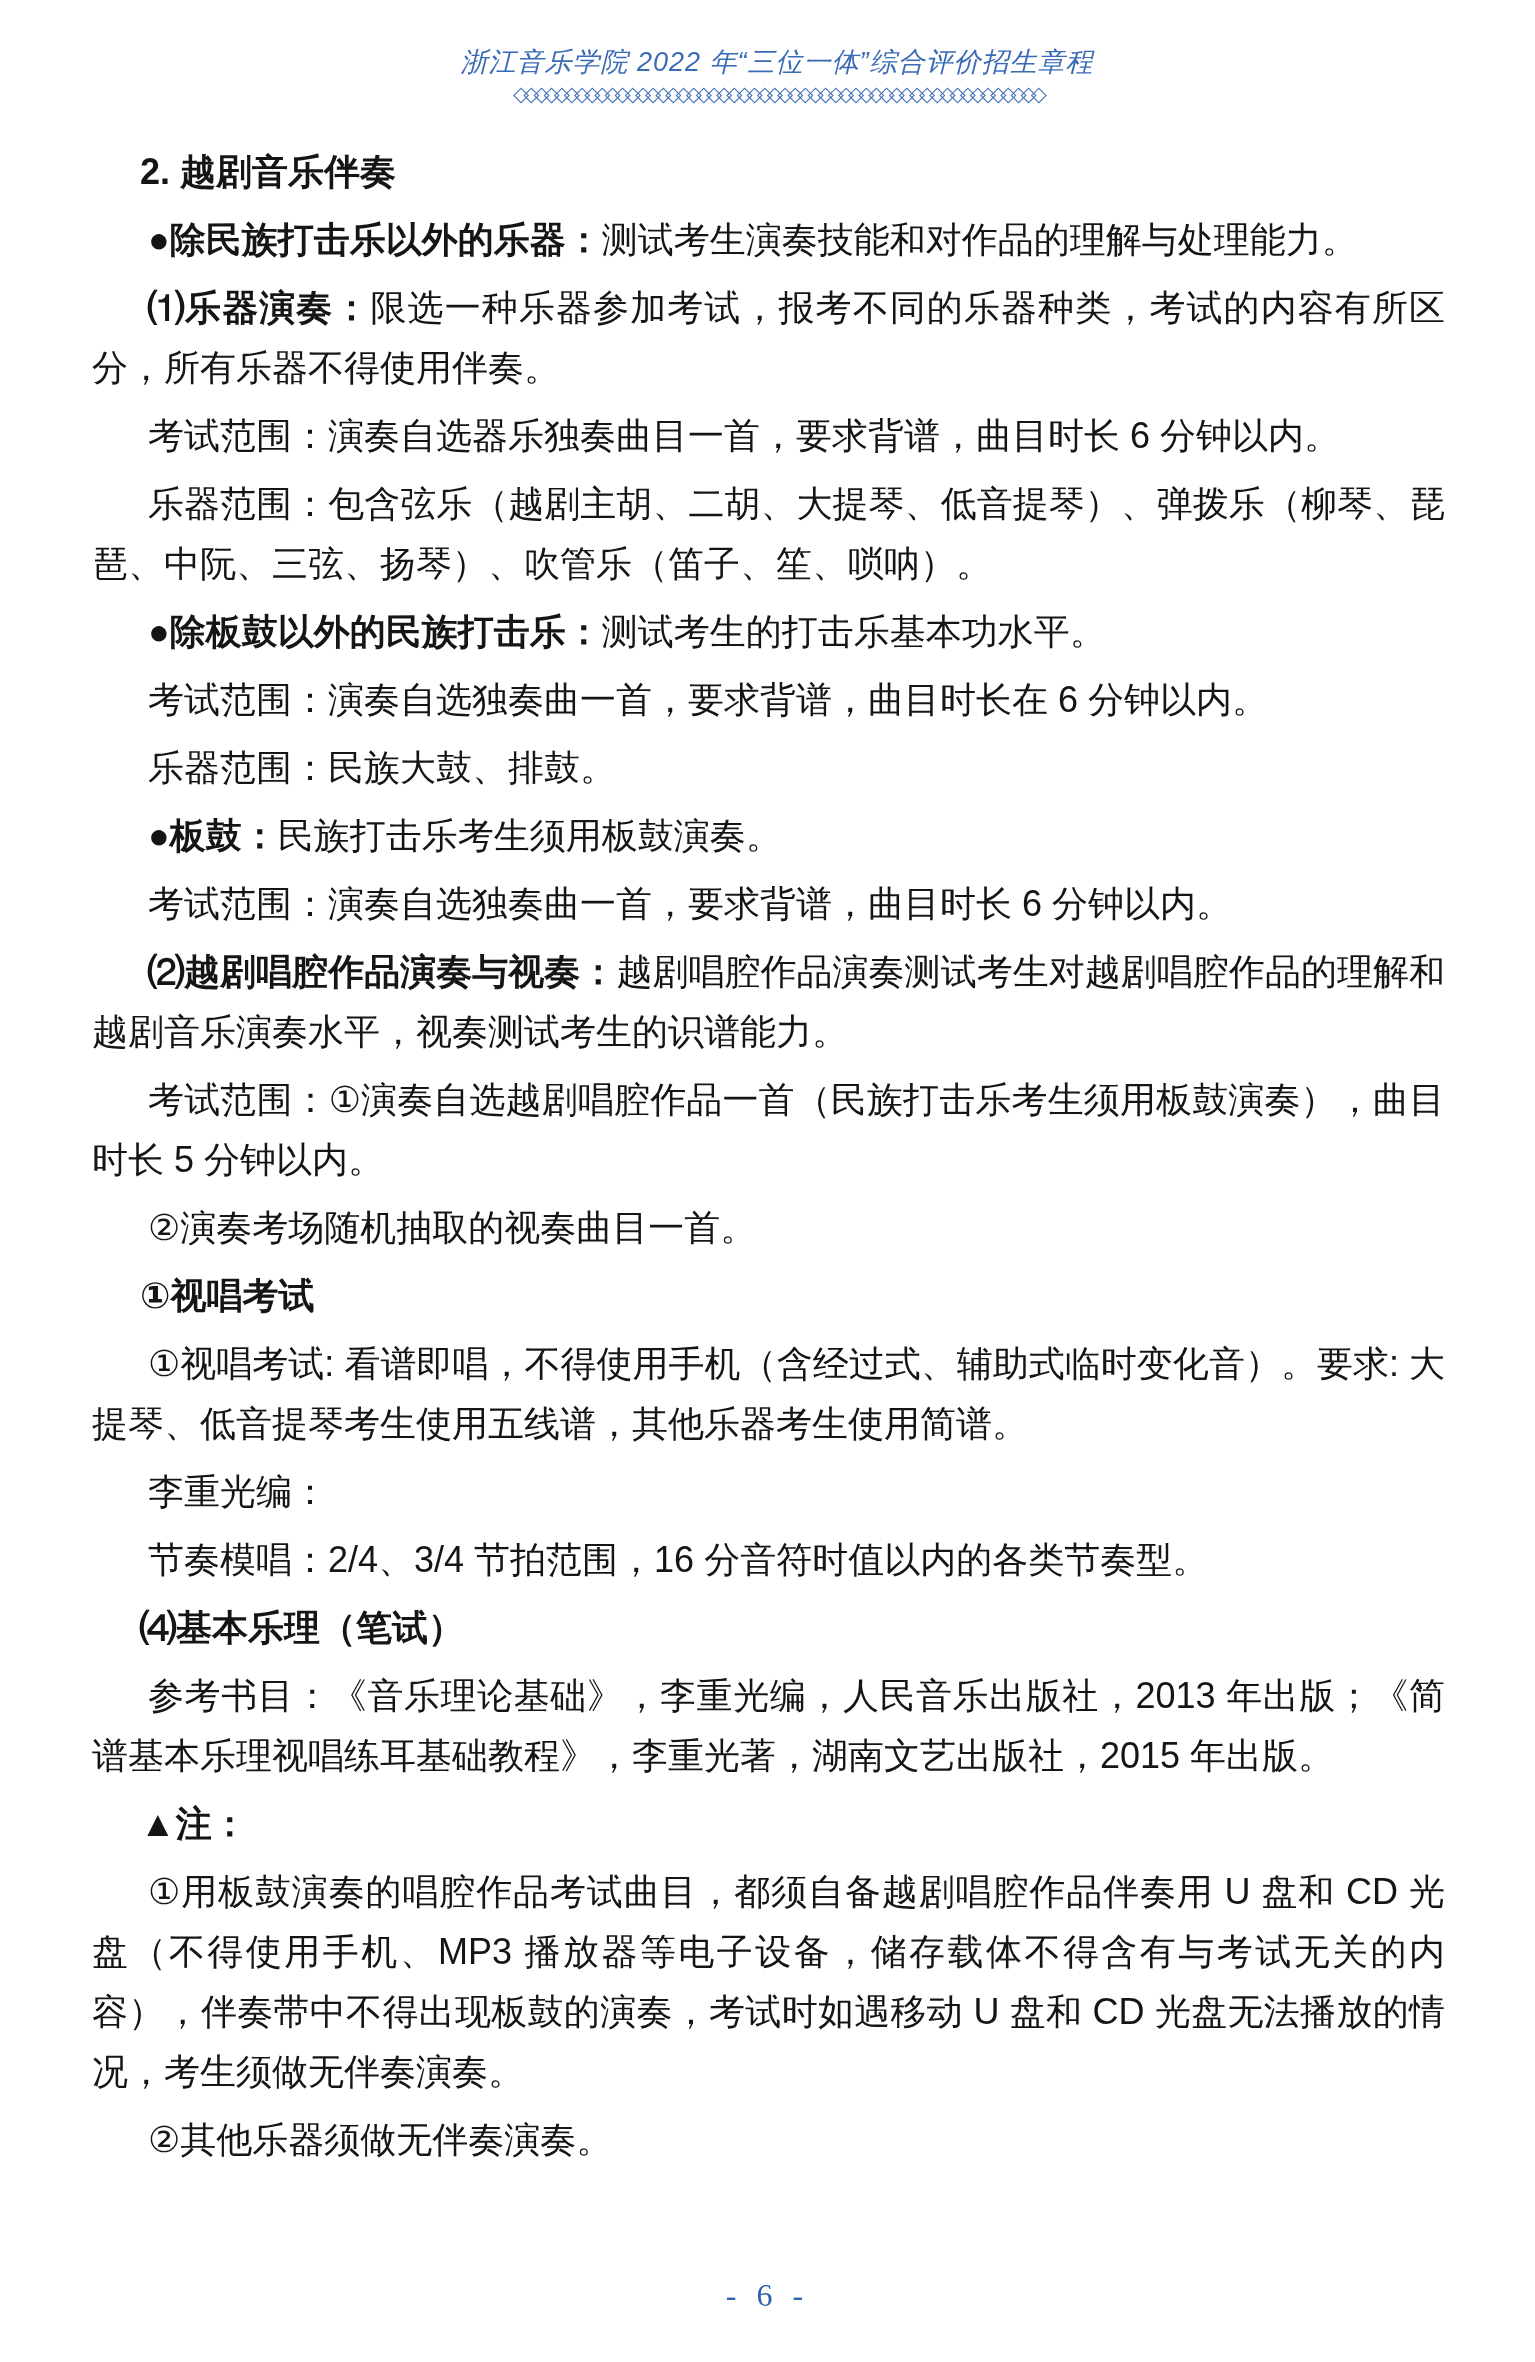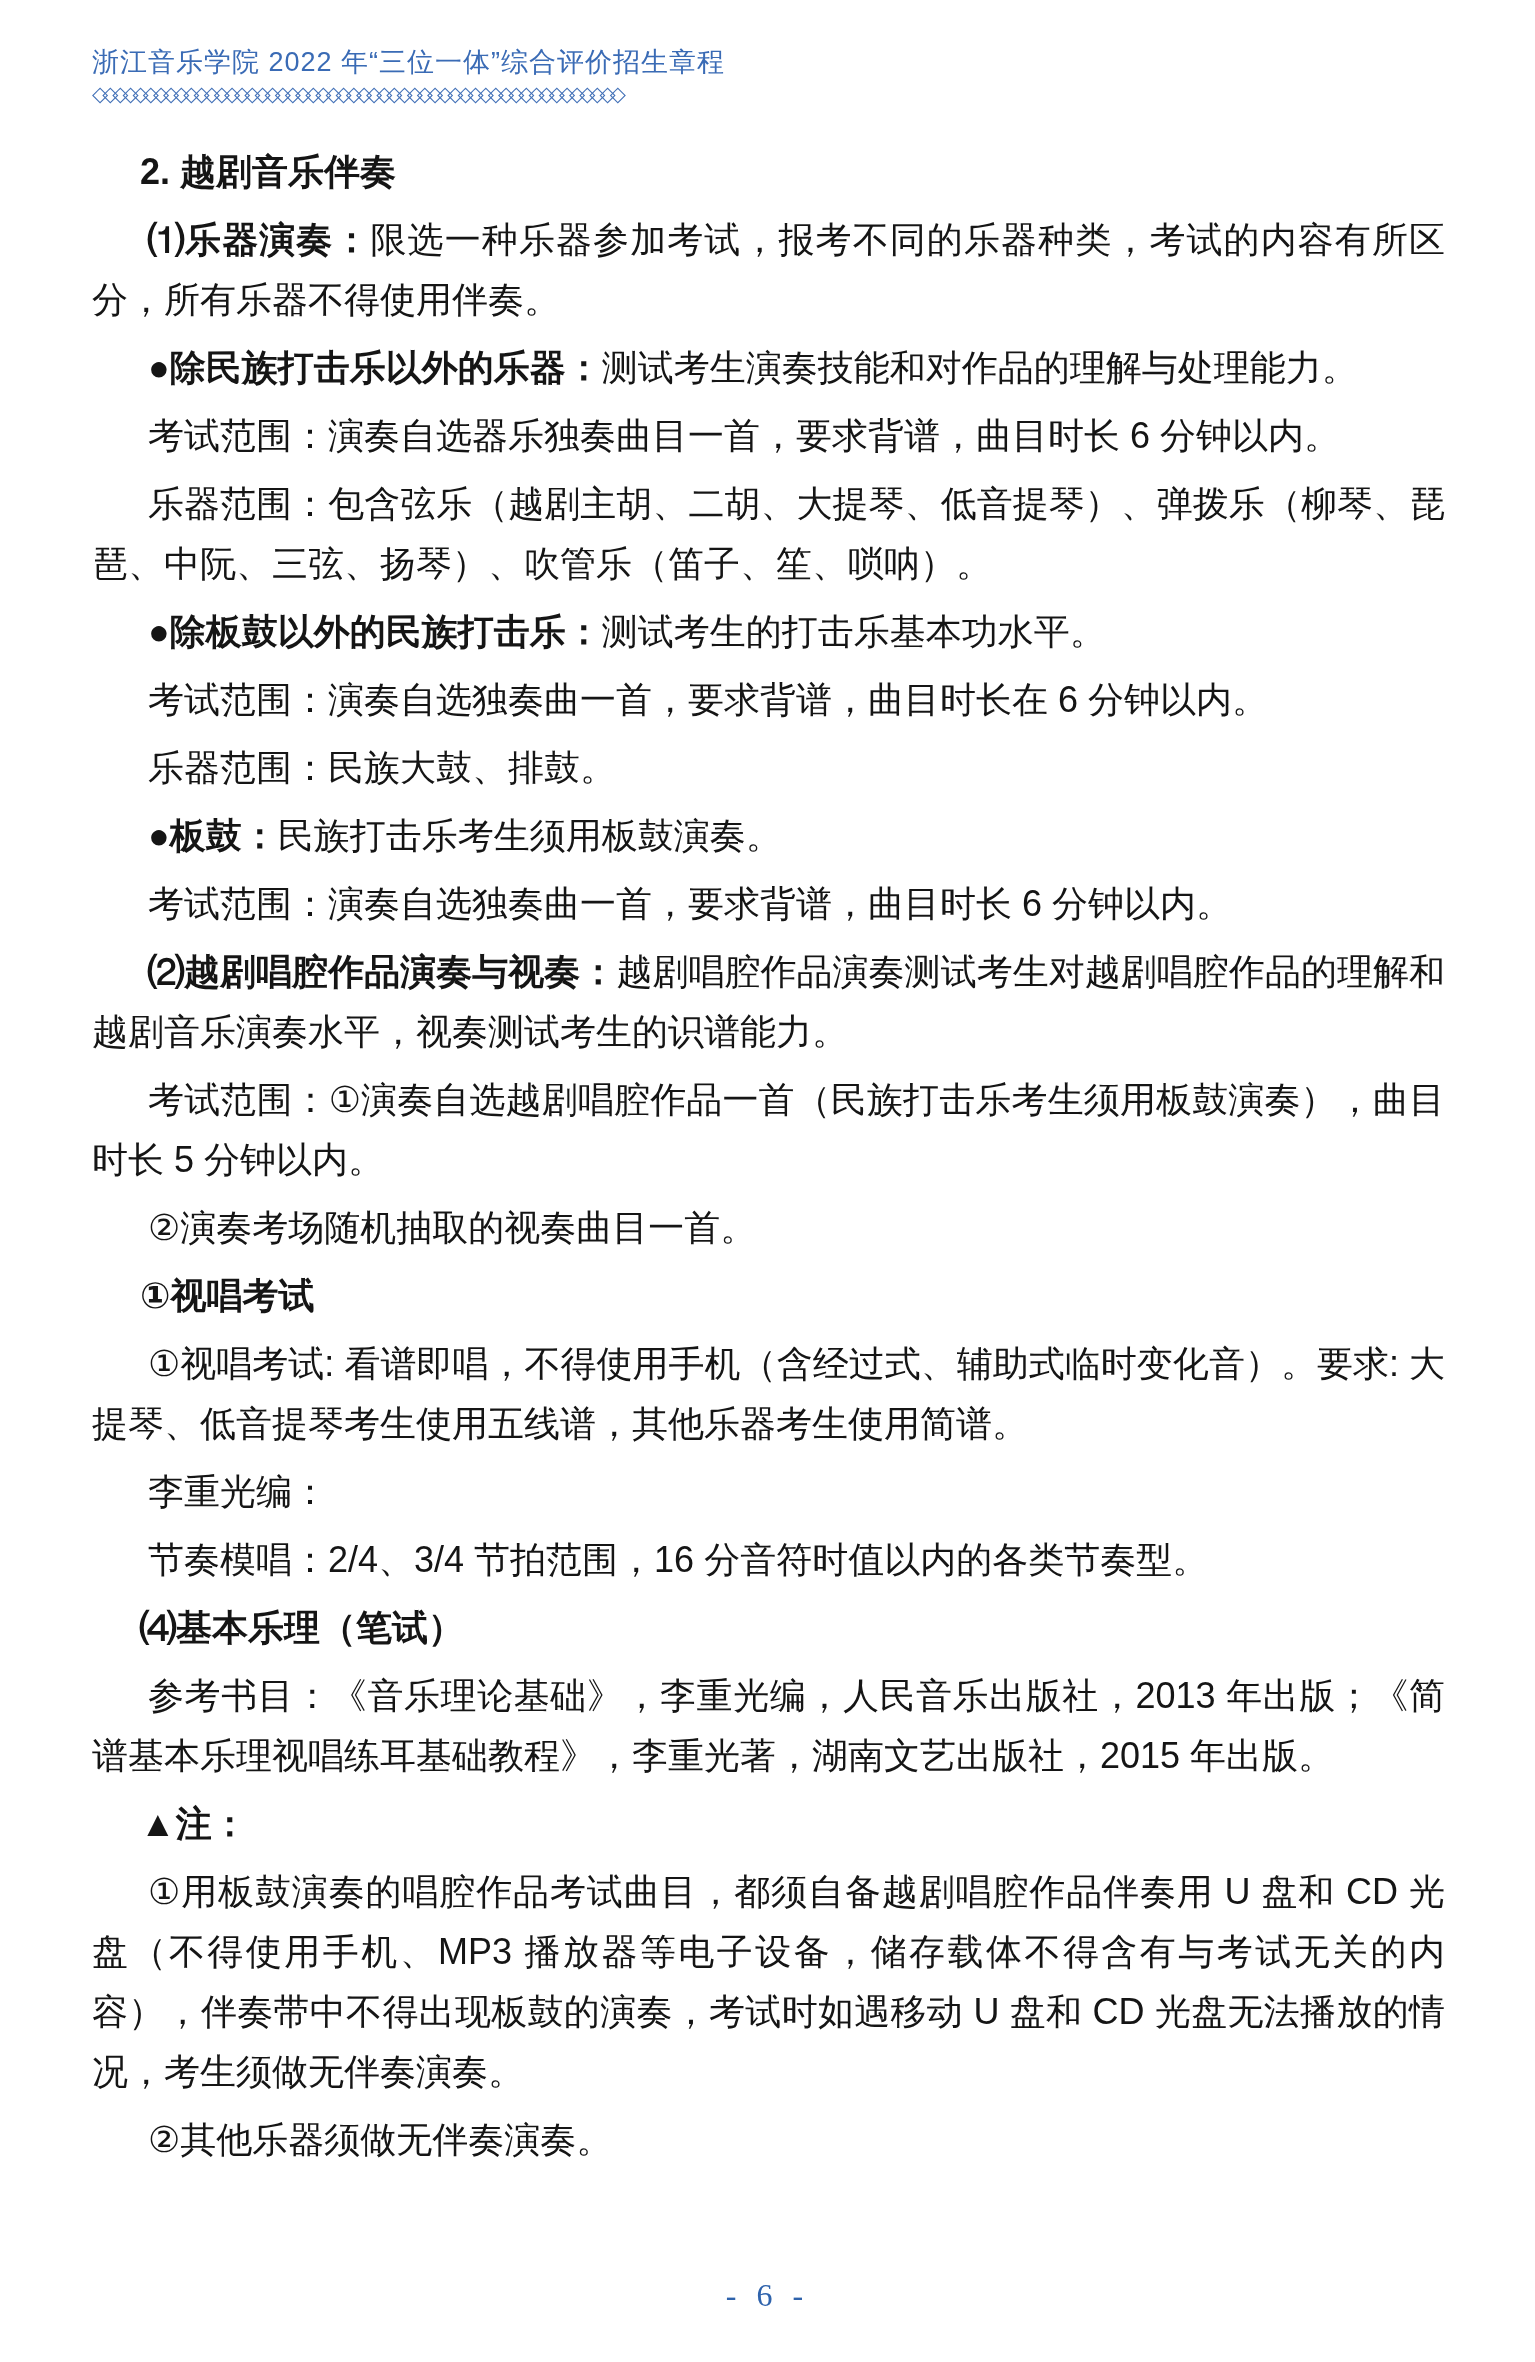--- a/index.html
+++ b/index.html
@@ -12,21 +12,22 @@
     width: 1535px;
     height: 2362px;
     margin: 0 auto;
     background: #ffffff;
     font-family: "Liberation Sans", "DejaVu Sans", sans-serif;
     color: #151515;
     overflow: hidden;
   }
   .header {
     padding: 46px 73px 0 92px;
-    text-align: left;
+    text-align: center;
+    font-style: italic;
   }
   .header-title {
     font-size: 27px;
     letter-spacing: 1px;
     color: #3a6bb5;
     line-height: 32px;
     white-space: nowrap;
   }
   .header-decor {
     margin-top: 4px;
@@ -73,22 +74,22 @@
 
 <div class="page">
 
   <div class="header">
     <div class="header-title">浙江音乐学院 2022 年“三位一体”综合评价招生章程</div>
     <div class="header-decor">◇◇◇◇◇◇◇◇◇◇◇◇◇◇◇◇◇◇◇◇◇◇◇◇◇◇◇◇◇◇◇◇◇◇◇◇◇◇◇◇◇◇◇◇◇◇◇◇◇◇◇◇</div>
   </div>
 
   <div class="doc-body" id="doc-body">
       <p class="heading"><span class="lead">2. 越剧音乐伴奏</span></p>
+      <p class="normal"><span class="lead">●除民族打击乐以外的乐器：</span><span>测试考生演奏技能和对作品的理解与处理能力。</span></p>
       <p class="normal"><span class="lead">⑴乐器演奏：</span><span>限选一种乐器参加考试，报考不同的乐器种类，考试的内容有所区分，所有乐器不得使用伴奏。</span></p>
-      <p class="normal"><span class="lead">●除民族打击乐以外的乐器：</span><span>测试考生演奏技能和对作品的理解与处理能力。</span></p>
       <p class="normal"><span>考试范围：演奏自选器乐独奏曲目一首，要求背谱，曲目时长 6 分钟以内。</span></p>
       <p class="normal"><span>乐器范围：包含弦乐（越剧主胡、二胡、大提琴、低音提琴）、弹拨乐（柳琴、琵琶、中阮、三弦、扬琴）、吹管乐（笛子、笙、唢呐）。</span></p>
       <p class="normal"><span class="lead">●除板鼓以外的民族打击乐：</span><span>测试考生的打击乐基本功水平。</span></p>
       <p class="normal"><span>考试范围：演奏自选独奏曲一首，要求背谱，曲目时长在 6 分钟以内。</span></p>
       <p class="normal"><span>乐器范围：民族大鼓、排鼓。</span></p>
       <p class="normal"><span class="lead">●板鼓：</span><span>民族打击乐考生须用板鼓演奏。</span></p>
       <p class="normal"><span>考试范围：演奏自选独奏曲一首，要求背谱，曲目时长 6 分钟以内。</span></p>
       <p class="normal"><span class="lead">⑵越剧唱腔作品演奏与视奏：</span><span>越剧唱腔作品演奏测试考生对越剧唱腔作品的理解和越剧音乐演奏水平，视奏测试考生的识谱能力。</span></p>
       <p class="normal"><span>考试范围：①演奏自选越剧唱腔作品一首（民族打击乐考生须用板鼓演奏），曲目时长 5 分钟以内。</span></p>
       <p class="normal"><span>②演奏考场随机抽取的视奏曲目一首。</span></p>

